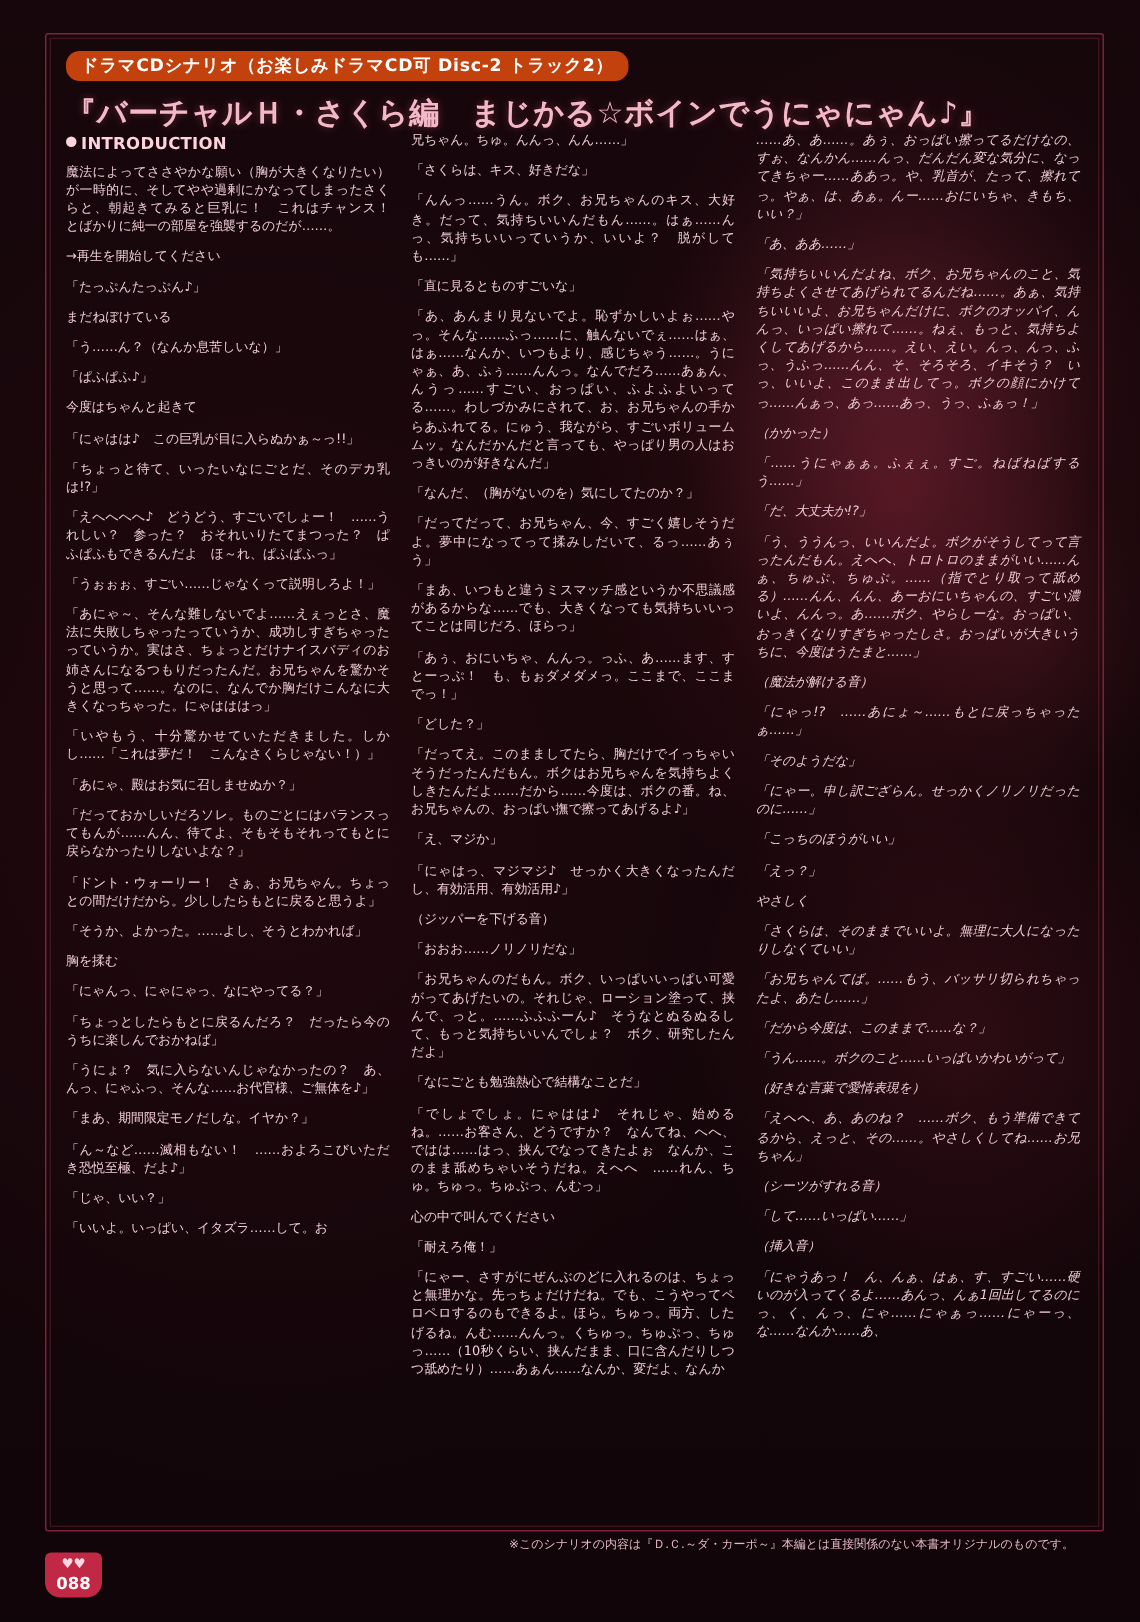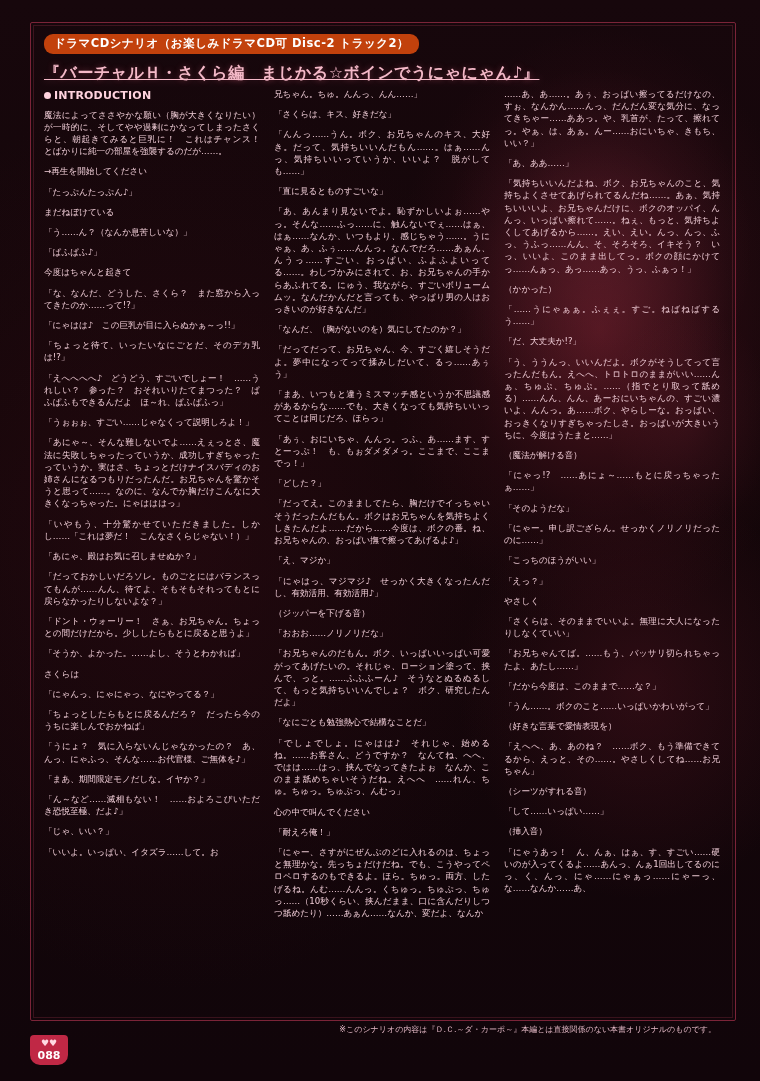--- a/index.html
+++ b/index.html
@@ -56,45 +56,44 @@
     color: #ffffff;
     font-size: 11.5px;
     font-weight: bold;
     letter-spacing: 0.5px;
     padding: 3px 10px 4px 10px;
     border-radius: 9px;
     line-height: 1.1;
   }
   .title {
     margin-top: 9px;
-    font-size: 16px;
+    font-size: 20px;
     font-weight: bold;
     color: #f4b9c8;
     letter-spacing: 0.5px;
     text-shadow: 0 0 6px rgba(255,110,140,0.35);
     line-height: 1.2;
-    text-decoration: underline;
   }
 
   
   .columns {
     position: absolute;
     left: 44px; top: 88px;
     width: 676px; height: 905px;
     display: flex;
     gap: 14px;
   }
   .col {
     width: 216px;
     font-size: 8.6px;
     line-height: 1.42;
     color: #f0cdd7;
   }
   .col.mid { width: 216px; }
-  .col.right { width: 216px; }
+  .col.right { width: 216px; font-style: italic; }
 
   .sec-head {
     font-size: 11px;
     font-weight: bold;
     color: #ffd3de;
     margin-bottom: 5px;
     letter-spacing: 0.2px;
   }
   .sec-head .bullet {
     display: inline-block;
@@ -158,32 +157,31 @@
     <div class="sec-head">
       <span class="bullet"></span><span>INTRODUCTION</span>
     </div>
     <p class="b">魔法によってささやかな願い（胸が大きくなりたい）が一時的に、そしてやや過剰にかなってしまったさくらと、朝起きてみると巨乳に！　これはチャンス！　とばかりに純一の部屋を強襲するのだが……。</p>
     <p class="b">→再生を開始してください</p>
     <p class="b">「たっぷんたっぷん♪」</p>
     <p class="b">まだねぼけている</p>
     <p class="b">「う……ん？（なんか息苦しいな）」</p>
     <p class="b">「ぱふぱふ♪」</p>
     <p class="b">今度はちゃんと起きて</p>
-    <p class="b">「な、なんだ、どうした、さくら？　また窓から入ってきたのか……って!?」</p>
     <p class="b">「にゃはは♪　この巨乳が目に入らぬかぁ～っ!!」</p>
     <p class="b">「ちょっと待て、いったいなにごとだ、そのデカ乳は!?」</p>
     <p class="b">「えへへへへ♪　どうどう、すごいでしょー！　……うれしい？　参った？　おそれいりたてまつった？　ぱふぱふもできるんだよ　ほ～れ、ぱふぱふっ」</p>
     <p class="b">「うぉぉぉ、すごい……じゃなくって説明しろよ！」</p>
     <p class="b">「あにゃ～、そんな難しないでよ……えぇっとさ、魔法に失敗しちゃったっていうか、成功しすぎちゃったっていうか。実はさ、ちょっとだけナイスバディのお姉さんになるつもりだったんだ。お兄ちゃんを驚かそうと思って……。なのに、なんでか胸だけこんなに大きくなっちゃった。にゃはははっ」</p>
     <p class="b">「いやもう、十分驚かせていただきました。しかし……「これは夢だ！　こんなさくらじゃない！）」</p>
     <p class="b">「あにゃ、殿はお気に召しませぬか？」</p>
     <p class="b">「だっておかしいだろソレ。ものごとにはバランスってもんが……んん、待てよ、そもそもそれってもとに戻らなかったりしないよな？」</p>
     <p class="b">「ドント・ウォーリー！　さぁ、お兄ちゃん。ちょっとの間だけだから。少ししたらもとに戻ると思うよ」</p>
     <p class="b">「そうか、よかった。……よし、そうとわかれば」</p>
-    <p class="b">さくらは</p>
+    <p class="b">胸を揉む</p>
     <p class="b">「にゃんっ、にゃにゃっ、なにやってる？」</p>
     <p class="b">「ちょっとしたらもとに戻るんだろ？　だったら今のうちに楽しんでおかねば」</p>
     <p class="b">「うにょ？　気に入らないんじゃなかったの？　あ、んっ、にゃふっ、そんな……お代官様、ご無体を♪」</p>
     <p class="b">「まあ、期間限定モノだしな。イヤか？」</p>
     <p class="b">「ん～など……滅相もない！　……およろこびいただき恐悦至極、だよ♪」</p>
     <p class="b">「じゃ、いい？」</p>
     <p class="b">「いいよ。いっぱい、イタズラ……して。お</p>
   </div>
 
   <div class="col mid">

